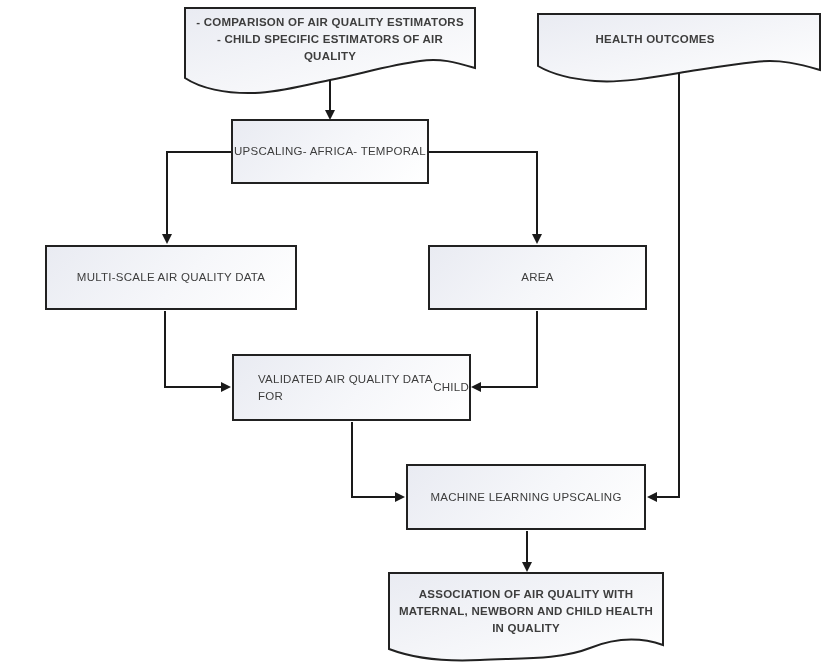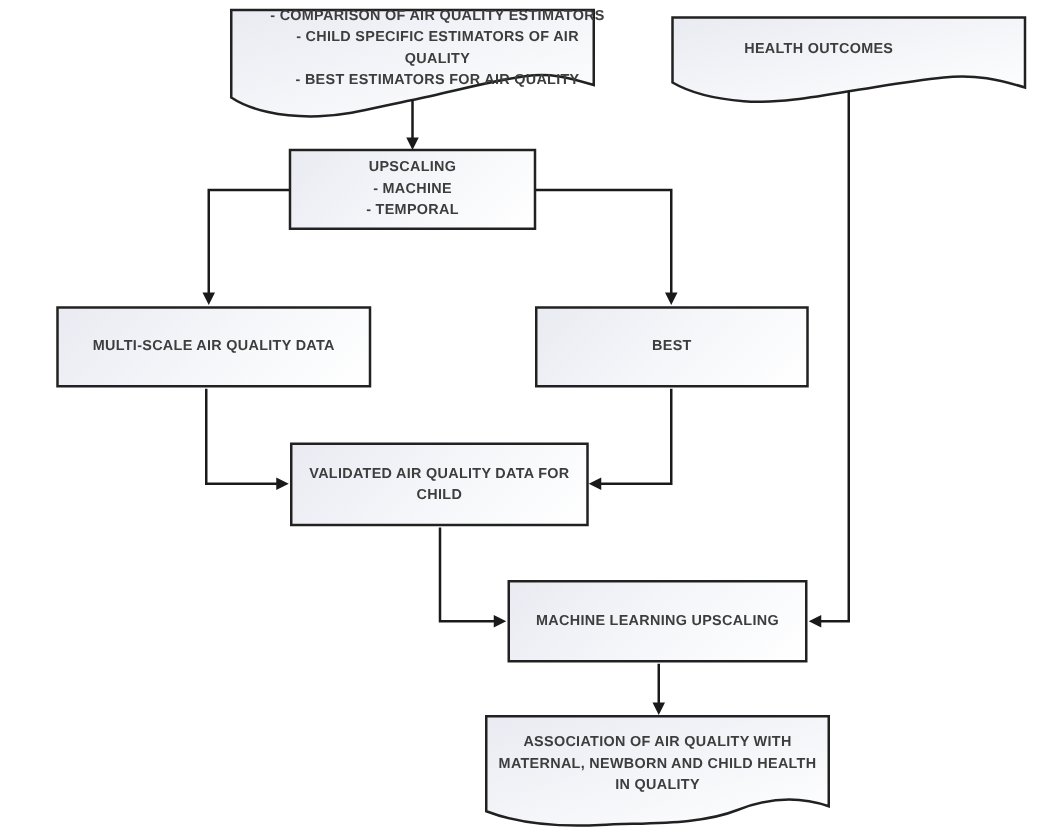--- a/index.html
+++ b/index.html
@@ -24,26 +24,26 @@
     color: #3d3d3d;
     line-height: 17px;
     letter-spacing: 0.25px;
   }
   .box {
     position: absolute;
     box-sizing: border-box;
     border: 2px solid #212121;
     background: linear-gradient(135deg, #e9ebf2 0%, #f6f7fa 55%, #ffffff 100%);
     display: flex;
-    flex-direction: column;
+    flex-direction: row;
     justify-content: center;
     align-items: center;
     text-align: left;
     font-size: 11.5px;
-    font-weight: bold;
+    font-weight: normal;
     color: #3d3d3d;
     line-height: 17px;
     letter-spacing: 0.25px;
   }
   .doc-shape { stroke: #212121; stroke-width: 2; fill: url(#docGrad); }
   .connector { stroke: #1a1a1a; stroke-width: 2; fill: none; }
   .arrowhead { fill: #1a1a1a; stroke: none; }
 </style>
 </head>
 <body>
@@ -80,51 +80,50 @@
     <polyline class="connector" points="352,422 352,497 398,497"></polyline>
     <polygon class="arrowhead" points="395,492 395,502 405,497"></polygon>
 
     <polyline class="connector" points="679,73 679,497 655,497"></polyline>
     <polygon class="arrowhead" points="657,492 657,502 647,497"></polygon>
 
     <polyline class="connector" points="527,531 527,565"></polyline>
     <polygon class="arrowhead" points="522,562 532,562 527,572"></polygon>
   </svg>
 
-  <div class="node-label" style="left:190px; top:10px; width:280px; height:58px;margin-left:20px;">
+  <div class="node-label" style="left:190px; top:10px; width:280px; height:58px;">
     <div>- COMPARISON OF AIR QUALITY ESTIMATORS</div>
     <div>- CHILD SPECIFIC ESTIMATORS OF AIR QUALITY</div>
-    <div>- BEST ESTIMATORS FOR AIR QUALITY</div>
   </div>
 
   <div class="node-label" style="left:518px; top:16px; width:274px; height:46px;">
     <div>HEALTH OUTCOMES</div>
   </div>
 
   <div class="node-label" style="left:393px; top:575px; width:266px; height:62px;justify-content:flex-end;">
     <div>ASSOCIATION OF AIR QUALITY WITH</div>
     <div>MATERNAL, NEWBORN AND CHILD HEALTH</div>
     <div>IN QUALITY</div>
   </div>
 
   <div class="box" style="left:231px; top:119px; width:198px; height:65px;">
     <div>UPSCALING</div>
-    <div>- MACHINE</div>
+    <div>- AFRICA</div>
     <div>- TEMPORAL</div>
   </div>
 
   <div class="box" style="left:45px; top:245px; width:252px; height:65px;">
     <div>MULTI-SCALE AIR QUALITY DATA</div>
   </div>
 
   <div class="box" style="left:428px; top:245px; width:219px; height:65px;">
-    <div>BEST</div>
+    <div>AREA</div>
   </div>
 
-  <div class="box" style="left:232px; top:354px; width:239px; height:67px;">
+  <div class="box" style="left:232px; top:354px; width:239px; height:67px;padding-left:24px;">
     <div>VALIDATED AIR QUALITY DATA FOR</div>
     <div>CHILD</div>
   </div>
 
   <div class="box" style="left:406px; top:464px; width:240px; height:66px;">
     <div>MACHINE LEARNING UPSCALING</div>
   </div>
 
 </div>
 

